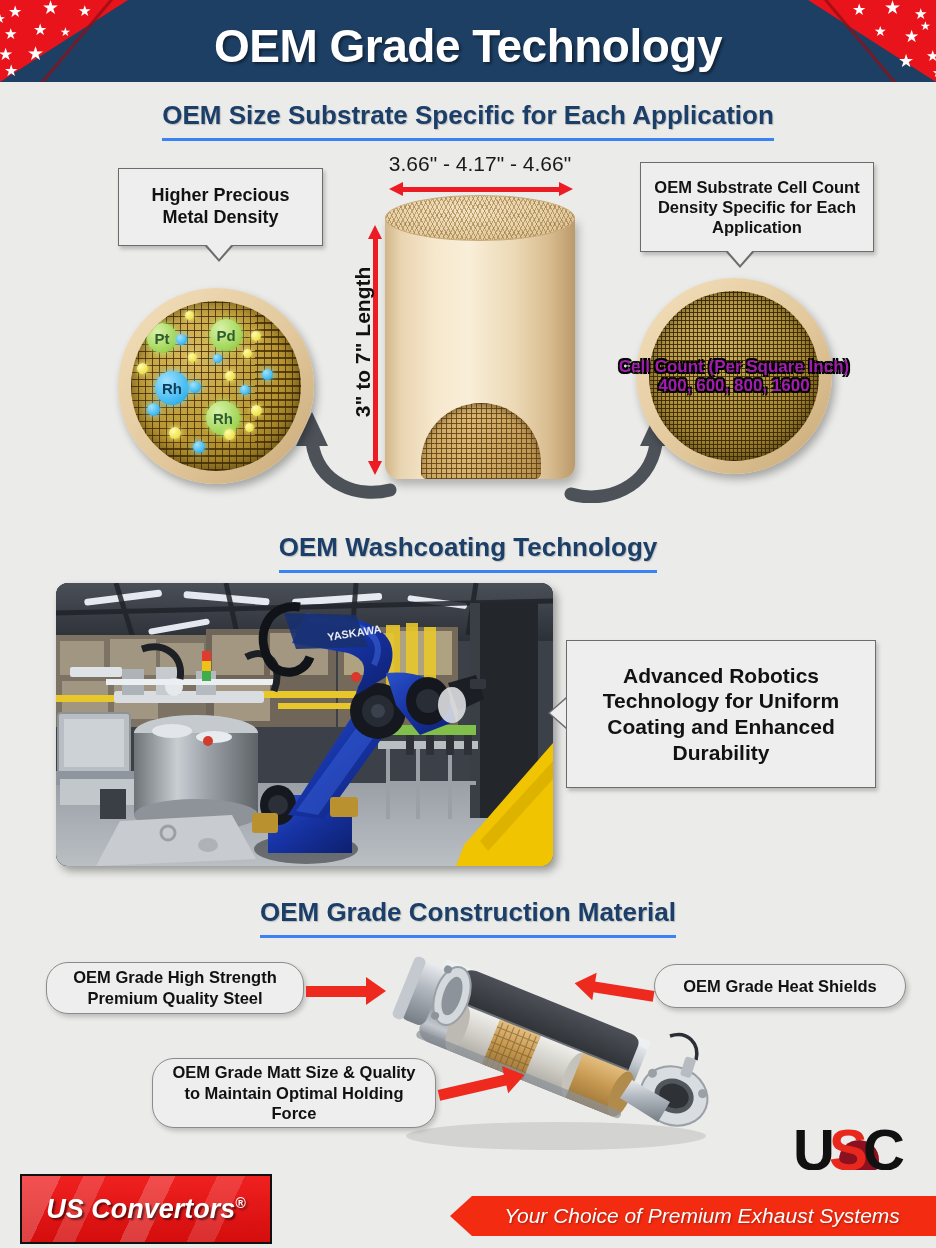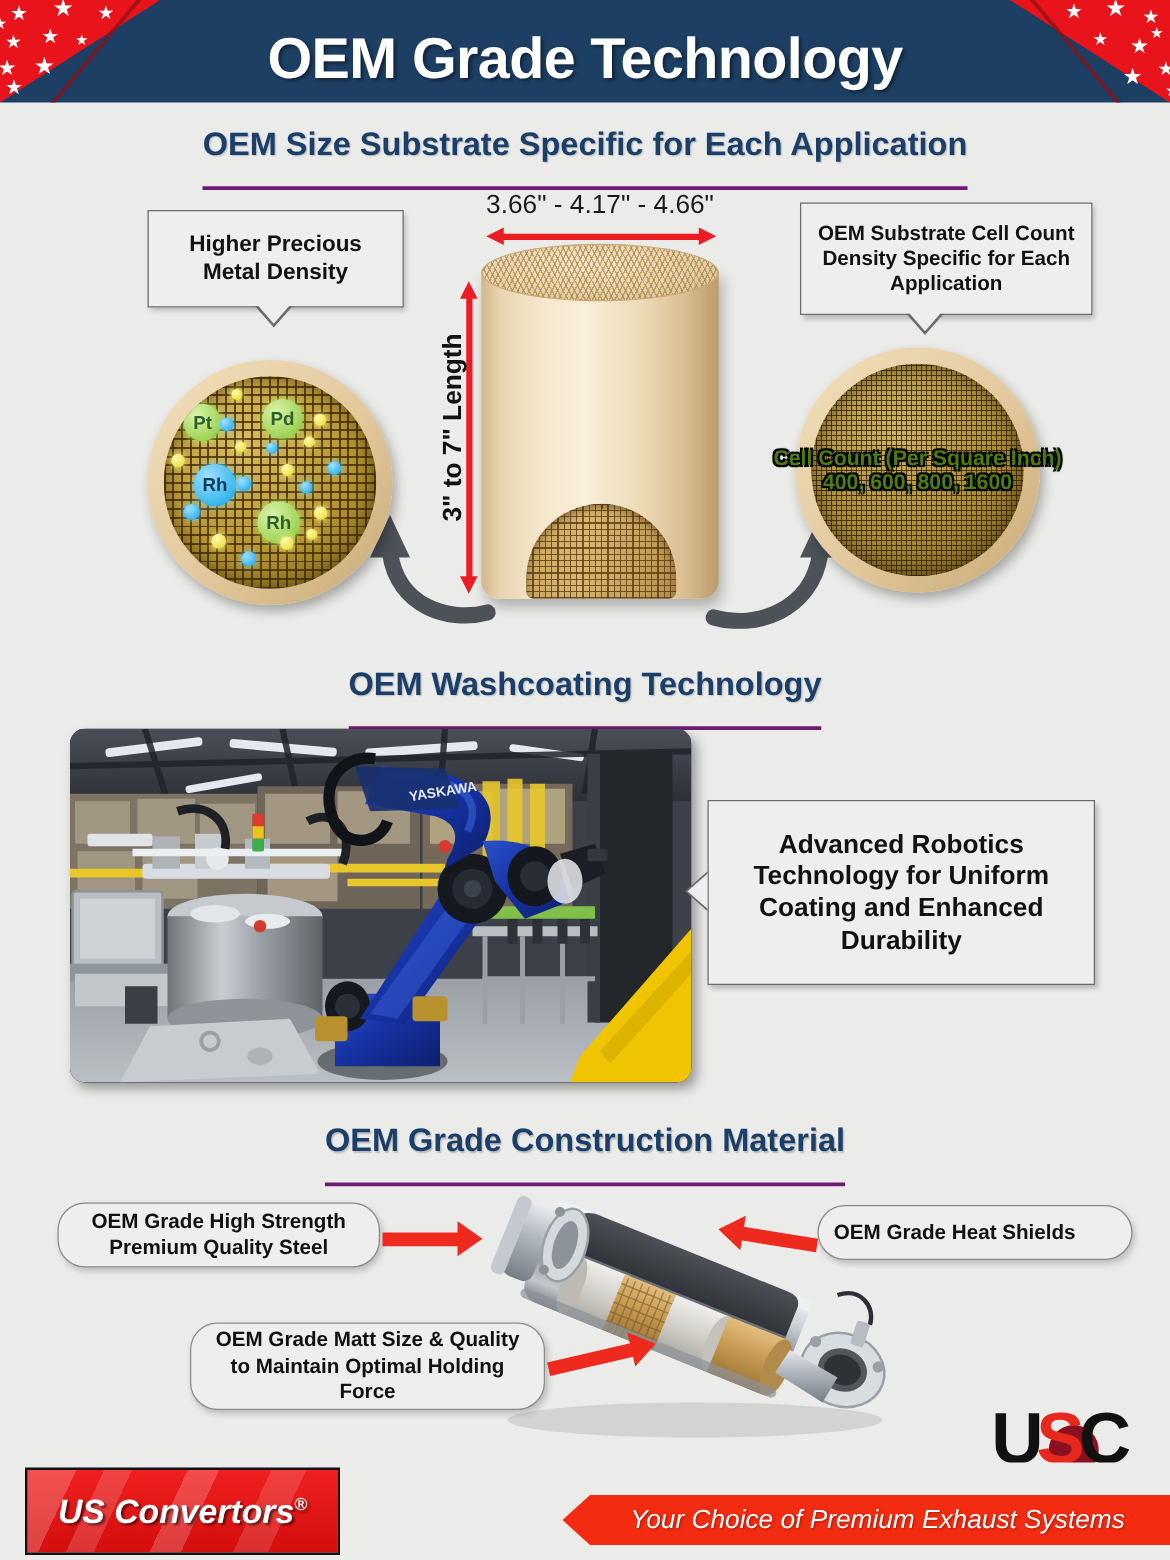--- a/index.html
+++ b/index.html
@@ -49,21 +49,21 @@
   .star {
     position:absolute; color:#fff; font-size:17px; line-height:1;
   }
 
   
   .sec-head {
     position:absolute; width:100%; text-align:center;
     color:#1b3f69; font-weight:bold; font-size:26px;
   }
   .sec-head span {
-    border-bottom:3px solid #701a75; padding-bottom:19px;
+    border-bottom:3px solid #3b82f6; padding-bottom:8px;
     text-shadow:1px 1px 1px rgba(160,160,160,.6);
   }
 
   
   .callout {
     position:absolute; background:#eeeeee; border:1.6px solid #6c6c6c;
     color:#121212; font-weight:bold; text-align:center;
     box-shadow:2px 3px 4px rgba(0,0,0,.22);
     display:flex; align-items:center; justify-content:center;
     padding:7px 10px; line-height:1.22;
@@ -86,21 +86,21 @@
   .tail-tri-left i {
     position:absolute; left:2px; top:-14px; width:0; height:0;
     border-top:14px solid transparent; border-bottom:14px solid transparent;
     border-right:16px solid #eeeeee;
   }
 
   
   .pill {
     position:absolute; background:#eeeeee; border:1.6px solid #8b8b8b;
     border-radius:22px; color:#111; font-weight:bold; text-align:center;
-    display:flex; align-items:center; 
+    display:flex; align-items:center; justify-content:center;
     box-shadow:2px 3px 5px rgba(0,0,0,.2);
     padding:6px 12px; line-height:1.25;
   }
 
   
   .cyl-wrap { position:absolute; left:385px; top:195px; width:190px; height:300px; }
   .cyl-body {
     position:absolute; left:0; top:22px; width:190px; height:262px;
     border-radius:0 0 14px 14px;
     background:linear-gradient(90deg,#d2b589 0%,#e8d4b0 8%,#f6e8cd 26%,#f9eed8 44%,#ecd9b6 68%,#d9bd90 86%,#bb9a6b 100%);
@@ -175,21 +175,21 @@
     font-weight:bold; color:#2f5d2f; }
   .pm.green { background:radial-gradient(circle at 34% 30%, #d8f3a8, #9fd455 70%, #7cb53a);
     box-shadow:0 0 6px rgba(180,255,120,.8); }
   .pm.blue { background:radial-gradient(circle at 34% 30%, #9fe2ff, #39b6ef 70%, #1f8fce);
     color:#0d3c59; box-shadow:0 0 6px rgba(120,220,255,.85); }
   .pm.yellow { background:radial-gradient(circle at 34% 30%, #fffbb0, #ece24a 70%, #cfc32c);
     box-shadow:0 0 5px rgba(255,250,150,.9); }
 
   .cellcount {
     position:absolute; width:300px; text-align:center;
-    font-weight:bold; font-size:17px; color:#4d7c0f; line-height:1.1;
+    font-weight:bold; font-size:17px; color:#a21caf; line-height:1.1;
     text-shadow:
       -1.6px -1.6px 0 #000, 1.6px -1.6px 0 #000,
       -1.6px 1.6px 0 #000, 1.6px 1.6px 0 #000,
       0 0 3px #000;
   }
 
   
   .curve { position:absolute; }
 
   

